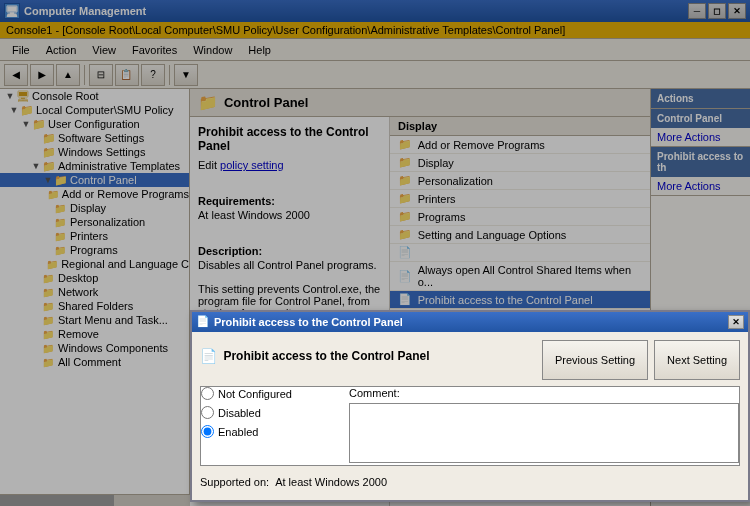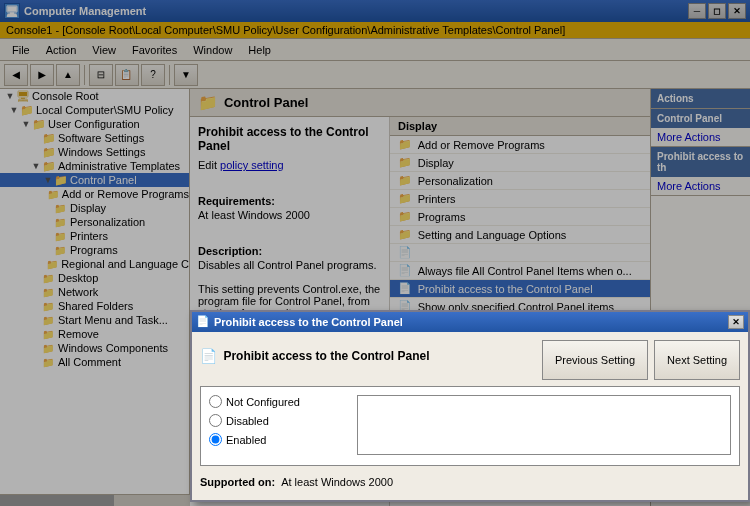--- a/index.html
+++ b/index.html
@@ -81,21 +81,21 @@
     .radio-option input[type="radio"] { margin: 0; }
     .radio-label { font-size: 11px; }
 
     .dialog-buttons { display: flex; gap: 6px; justify-content: flex-end; padding: 4px 8px 4px 0; }
     .dialog-btn { padding: 13px 12px; background: linear-gradient(to bottom, #f5f3ee, #ddd8ce); border: 1px solid #888; font-size: 11px; cursor: pointer; }
 
     .comment-label { font-size: 11px; margin-bottom: 4px; }
     .comment-area { width: 100%; height: 60px; border: 1px solid #888; background: white; resize: none; font-size: 11px; }
 
     .supported-on { margin-top: 6px; display: flex; gap: 6px; align-items: flex-start; }
-    .supported-label { font-size: 11px; font-weight: bold; white-space: nowrap; }
+    .supported-label { font-size: 11px; font-weight: normal; white-space: nowrap; }
     .supported-value { font-size: 11px; }
   </style>
 </head>
 <body>
 
 <div class="title-bar">
   <div class="title-bar-icon">🖥</div>
   <span class="title-bar-text">Computer Management</span>
   <div class="title-bar-controls">
     <div class="title-btn">─</div>
@@ -292,21 +292,21 @@
         </div>
         <div class="settings-item">
           <span class="settings-item-icon">📁</span>
           <span class="settings-item-text">Setting and Language Options</span>
         </div>
         <div class="settings-item">
           <span class="settings-item-icon">📄</span>
         </div>
         <div class="settings-item">
           <span class="settings-item-icon">📄</span>
-          <span class="settings-item-text">Always file All Control Panel Items when o...</span>
+          <span class="settings-item-text">Always open All Control Shared Items when o...</span>
         </div>
         <div class="settings-item selected">
           <span class="settings-item-icon">📄</span>
           <span class="settings-item-text">Prohibit access to the Control Panel</span>
         </div>
         <div class="settings-item">
           <span class="settings-item-icon">📄</span>
           <span class="settings-item-text">Show only specified Control Panel items</span>
         </div>
       </div>
@@ -343,38 +343,39 @@
       <div class="dialog-subtitle" style="flex:1;">
         <span class="dialog-subtitle-icon">📄</span>
         <span class="dialog-subtitle-text">Prohibit access to the Control Panel</span>
       </div>
       <div class="dialog-buttons" style="padding:0;">
         <button class="dialog-btn">Previous Setting</button>
         <button class="dialog-btn">Next Setting</button>
       </div>
     </div>
 
-    <div style="border:1px solid #888; background:white; padding:8px; display:flex; gap:8px;justify-content:flex-end;">
+    <div style="border:1px solid #888; background:white; display:flex; gap:8px;justify-content:flex-end;">
 
       <div style="width:140px;">
         <div class="radio-option">
           <input type="radio" name="config" id="not-configured" style="">
           <label for="not-configured" class="radio-label">Not Configured</label>
         </div>
         <div class="radio-option">
           <input type="radio" name="config" id="disabled" style="">
           <label for="disabled" class="radio-label">Disabled</label>
         </div>
         <div class="radio-option">
           <input type="radio" name="config" id="enabled" checked="" style="">
           <label for="enabled" class="radio-label">Enabled</label>
         </div>
       </div>
 
       <div style="flex:1;">
+        <div class="comment-label">Comment:</div>
         <textarea class="comment-area" style=""></textarea>
       </div>
     </div>
 
     <div class="supported-on" style="margin-top:6px; padding:4px 0;">
       <span class="supported-label">Supported on:</span>
       <span class="supported-value">At least Windows 2000</span>
     </div>
   </div>
 </div>

